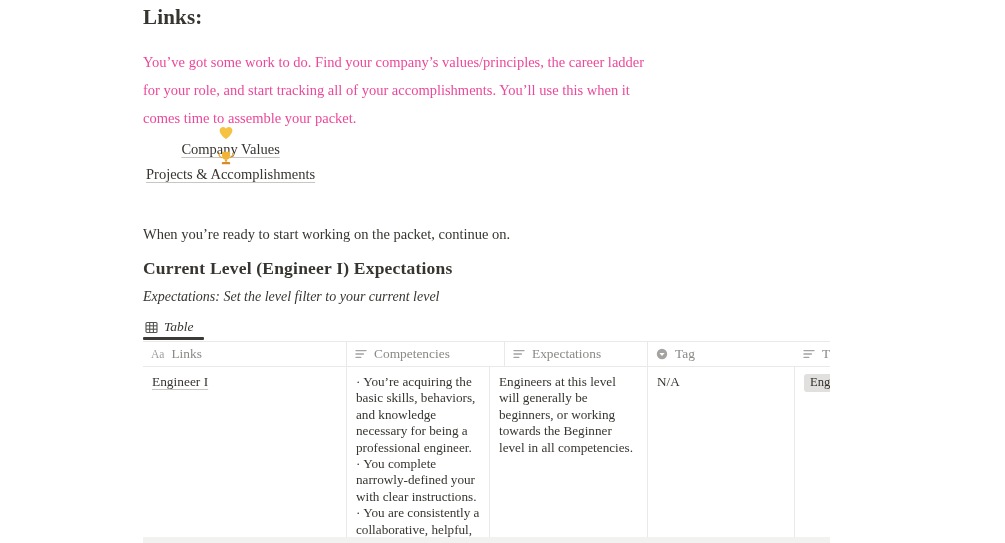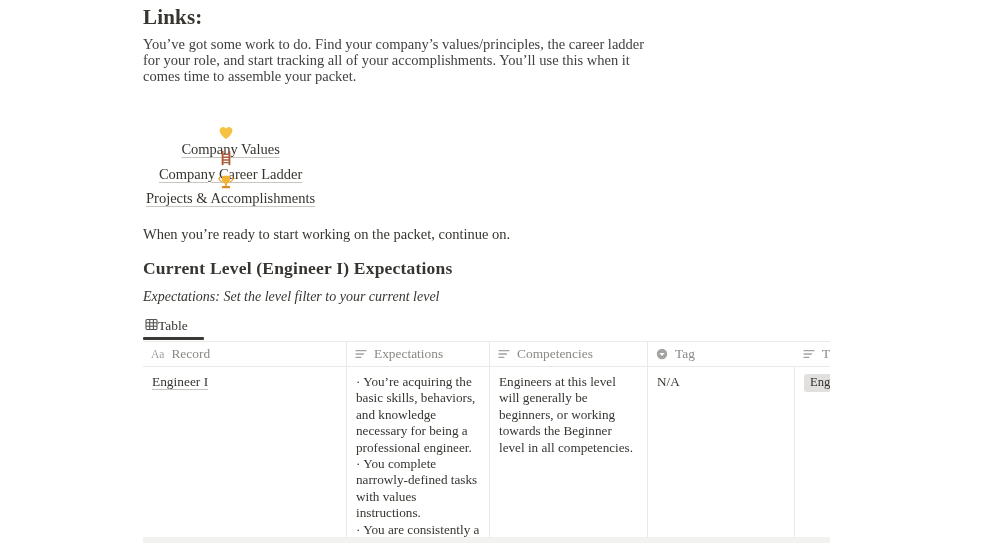--- a/index.html
+++ b/index.html
@@ -6,22 +6,22 @@
   html,body { background:#ffffff; }
   .page {
     position:relative; width:830px; height:543px; background:#ffffff;
     font-family:"Liberation Serif","DejaVu Serif",serif; color:#373530; overflow:hidden;
   }
   .links-heading {
     position:absolute; left:143px; top:5px;
     font-size:21px; font-weight:700; color:#373530; letter-spacing:0.2px;
   }
   .intro-paragraph {
-    position:absolute; left:143px; top:36px; width:516px;
-    font-size:14.5px; line-height:16px; color:#404040;
+    position:absolute; left:143px; top:48px; width:516px;
+    font-size:14.5px; line-height:28px; color:#ec4899;
   }
   .link-list { position:absolute; left:146px; top:125px; }
   .link-item {
     display:flex; align-items:center; height:24.6px; cursor:pointer;flex-direction:column;
   }
   .link-item .emoji { width:16px; height:16px; margin-right:9px; flex:0 0 16px; }
   .link-label {
     font-size:14.5px; color:#373530;
     text-decoration:underline; text-decoration-color:#c8c6c1;
     text-underline-offset:3px; text-decoration-thickness:1px;
@@ -34,22 +34,22 @@
     position:absolute; left:143px; top:258px;
     font-size:17.5px; font-weight:700; letter-spacing:0.2px;
   }
   .instruction-text {
     position:absolute; left:143px; top:289px;
     font-size:14px; font-style:italic; color:#373530;
   }
   
   .view-tabs { position:absolute; left:143px; top:317px; height:23px; }
   .view-tab {
-    display:inline-flex; align-items:flex-start; height:20px;
-    padding:0 2px; cursor:pointer;
+    display:inline-flex; align-items:center; gap:6px; height:20px;
+    padding:0 2px; cursor:pointer;font-style:italic;
   }
   .view-tab .tab-label { font-size:13.5px; color:#373530; }
   .tab-underline {
     position:absolute; left:143px; top:337px; width:61px; height:2.5px;
     background:#3b3a36; border-radius:1px;
   }
   
   .db-table { position:absolute; left:143px; top:341px; width:799px; font-size:13.2px; }
   .tbl-header {
     display:flex; height:26px;
@@ -93,35 +93,20 @@
   <p class="intro-paragraph">You’ve got some work to do. Find your company’s values/principles, the career ladder for your role, and start tracking all of your accomplishments. You’ll use this when it comes time to assemble your packet.</p>
 
   <div class="link-list">
     <div class="link-item">
       <span class="emoji">
         <svg width="16" height="16" viewBox="0 0 16 16">
           <path d="M8 14 C8 14 1.6 9.6 1.6 5.4 C1.6 3.1 3.4 1.9 5.1 1.9 C6.4 1.9 7.4 2.6 8 3.7 C8.6 2.6 9.6 1.9 10.9 1.9 C12.6 1.9 14.4 3.1 14.4 5.4 C14.4 9.6 8 14 8 14 Z" fill="#f5c242"></path>
         </svg>
       </span>
       <span class="link-label">Company Values</span>
-    </div>
-    <div class="link-item">
-      <span class="emoji">
-        <svg width="16" height="16" viewBox="0 0 16 16">
-          <g stroke="#ad5b38" stroke-linecap="round">
-            <line x1="4.6" y1="1.6" x2="4.6" y2="14.4" stroke-width="1.9"></line>
-            <line x1="11.4" y1="1.6" x2="11.4" y2="14.4" stroke-width="1.9"></line>
-            <line x1="5.4" y1="4.4" x2="10.6" y2="4.4" stroke-width="1.4"></line>
-            <line x1="5.4" y1="7.2" x2="10.6" y2="7.2" stroke-width="1.4"></line>
-            <line x1="5.4" y1="10" x2="10.6" y2="10" stroke-width="1.4"></line>
-            <line x1="5.4" y1="12.6" x2="10.6" y2="12.6" stroke-width="1.4"></line>
-          </g>
-        </svg>
-      </span>
-      <span class="link-label">Company Career Ladder</span>
     </div>
     <div class="link-item">
       <span class="emoji">
         <svg width="16" height="16" viewBox="0 0 16 16">
           <path d="M2 3.5 C1 3.5 0.8 5 1.5 6 C2.2 7 3.4 7.6 4.4 7.8" fill="none" stroke="#e8a62e" stroke-width="1.3"></path>
           <path d="M14 3.5 C15 3.5 15.2 5 14.5 6 C13.8 7 12.6 7.6 11.6 7.8" fill="none" stroke="#e8a62e" stroke-width="1.3"></path>
           <path d="M4 1.8 h8 v3.6 c0 2.6 -1.7 4.4 -4 4.4 s-4 -1.8 -4 -4.4 Z" fill="#f2b437"></path>
           <rect x="6.9" y="9.5" width="2.2" height="2.2" fill="#e8a62e"></rect>
           <path d="M4.6 12 h6.8 c0.4 0 0.7 0.3 0.7 0.7 v1.5 H3.9 v-1.5 c0-0.4 0.3-0.7 0.7-0.7 Z" fill="#d9882a"></path>
         </svg>
@@ -151,45 +136,45 @@
       </span>
       <span class="tab-label">Table</span>
     </div>
   </div>
   <div class="tab-underline"></div>
 
   <div class="db-table">
     <div class="tbl-header">
       <div class="th c0">
         <span class="prop-icon aa-glyph">Aa</span>
-        <span>Record</span>
-      </div>
-      <div class="th c1">
+        <span>Links</span>
+      </div>
+      <div class="th c2">
         <span class="prop-icon">
           <svg width="12" height="12" viewBox="0 0 12 12">
               <g stroke="#a4a39f" stroke-width="1.4" stroke-linecap="round">
                 <line x1="1" y1="2.6" x2="11" y2="2.6"></line>
                 <line x1="1" y1="6" x2="8.4" y2="6"></line>
                 <line x1="1" y1="9.4" x2="5.8" y2="9.4"></line>
               </g>
             </svg>
         </span>
-        <span>Expectations</span>
-      </div>
-      <div class="th c2">
+        <span>Competencies</span>
+      </div>
+      <div class="th c1">
         <span class="prop-icon">
           <svg width="12" height="12" viewBox="0 0 12 12">
               <g stroke="#a4a39f" stroke-width="1.4" stroke-linecap="round">
                 <line x1="1" y1="2.6" x2="11" y2="2.6"></line>
                 <line x1="1" y1="6" x2="8.4" y2="6"></line>
                 <line x1="1" y1="9.4" x2="5.8" y2="9.4"></line>
               </g>
             </svg>
         </span>
-        <span>Competencies</span>
+        <span>Expectations</span>
       </div>
       <div class="th c4">
         <span class="prop-icon">
           <svg width="12" height="12" viewBox="0 0 12 12">
             <circle cx="6" cy="6" r="5.2" fill="#a4a39f"></circle>
             <polygon points="3.4,4.9 8.6,4.9 6,7.9" fill="#ffffff"></polygon>
           </svg>
         </span>
         <span>Tag</span>
       </div>
@@ -206,21 +191,21 @@
         <span>Track Record</span>
       </div>
     </div>
 
     <div class="tbl-row">
       <div class="td c0">
         <span class="page-link">Engineer I</span>
       </div>
       <div class="td c1">
         <div class="bullet-line">· You’re acquiring the basic skills, behaviors, and knowledge necessary for being a professional engineer.</div>
-        <div class="bullet-line">· You complete narrowly-defined tasks with values instructions.</div>
+        <div class="bullet-line">· You complete narrowly-defined your with clear instructions.</div>
         <div class="bullet-line">· You are consistently a collaborative, helpful, and curious team member.</div>
       </div>
       <div class="td c2">
         <div>Engineers at this level will generally be beginners, or working towards the Beginner level in all competencies.</div>
       </div>
       <div class="td c3">
         <div>N/A</div>
       </div>
       <div class="td c4">
         <span class="tag-badge">Engineer I</span>

